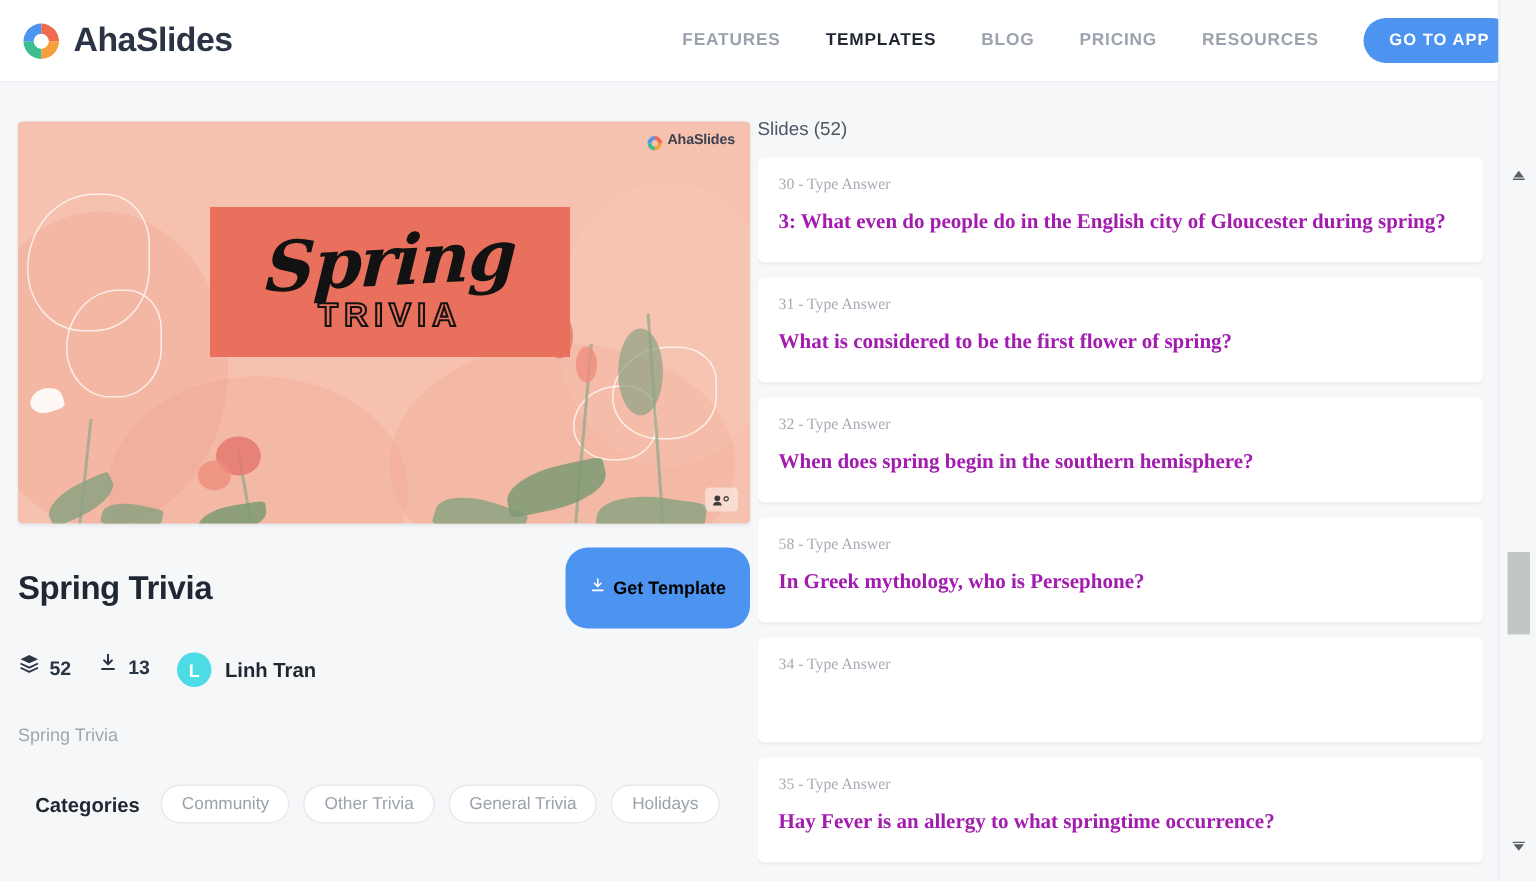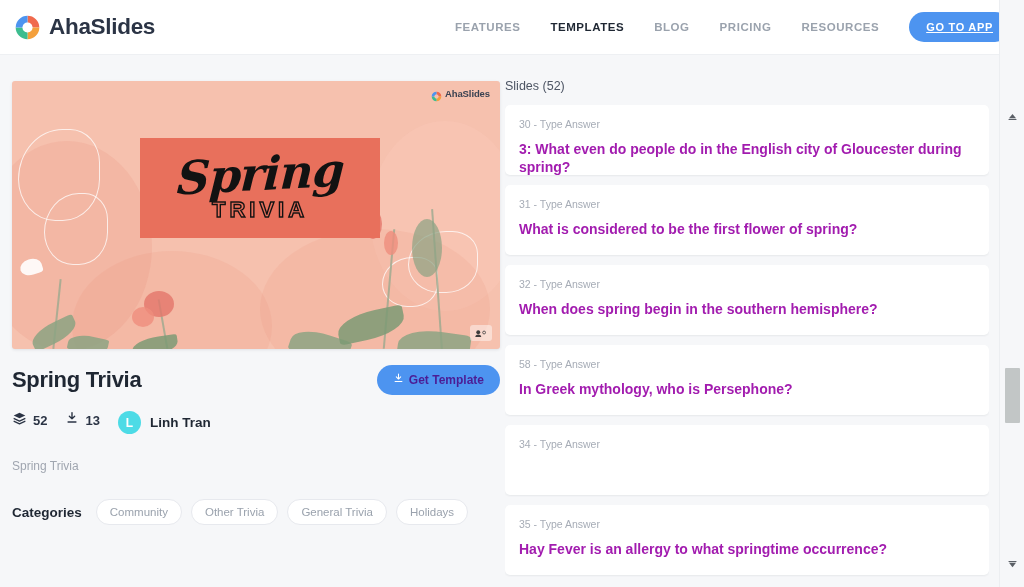--- a/index.html
+++ b/index.html
@@ -29,21 +29,21 @@
     font-size: 11.5px; letter-spacing: 0.55px; font-weight: bold;
     color: #9aa2ad; margin-right: 30px; cursor: pointer;
     white-space: nowrap;
     text-align: right;
   }
   .nav-item.active { color: #1f2733; }
   .cta-btn {
     background: #4d94f0; color: #fff;
     font-size: 11px; font-weight: bold; letter-spacing: 0.7px;
     border: none; border-radius: 17px;
-    padding: 9px 17px; cursor: pointer; white-space: nowrap; text-decoration: underline;
+    padding: 9px 17px; cursor: pointer; white-space: nowrap;
   }
 
   
   .page { display: flex; width: 1024px; height: 532px; }
 
   
   .left-col { width: 500px; padding: 26px 0 0 12px; }
 
   .slide-preview {
     width: 488px; height: 268px;
@@ -125,40 +125,40 @@
     font-size: 9px; color: #3d3d3d;
   }
 
   
   .meta-row {
     display: flex; align-items: center; justify-content: space-between;
     width: 488px; margin-top: 16px;
   }
   .tpl-title { font-size: 22px; font-weight: bold; color: #1f2733; letter-spacing: -0.3px; }
   .get-btn {
-    background: #4d94f0; color: #4c1d95; border: none;
+    background: #4d94f0; color: #000000; border: none;
     border-radius: 15px; font-size: 12px; font-weight: bold;
-    padding: 8px 16px; cursor: pointer;
+    padding: 20px 16px; cursor: pointer;
     display: flex; align-items: center; gap: 5px; white-space: nowrap;
   }
 
   .stats-row { display: flex; align-items: flex-start; margin-top: 16px; }
   .stat { display: flex; align-items: center; margin-right: 18px; }
   .stat-val { font-size: 13px; color: #2b3445; font-weight: bold; margin-left: 6px; }
   .avatar {
     width: 23px; height: 23px; border-radius: 50%;
     background: #4ddbe6; color: #fff;
     display: flex; align-items: center; justify-content: center;
     font-size: 12px; font-weight: bold;
   }
   .author-name { font-size: 13.5px; font-weight: bold; color: #1f2733; margin-left: 9px; }
 
   .description { font-size: 12px; color: #a0a6b0; margin-top: 25px; }
 
-  .cat-row { display: flex; align-items: center; margin-top: 26px; }
+  .cat-row { display: flex; align-items: center; margin-top: 26px; justify-content: center; }
   .cat-label { font-size: 13.5px; font-weight: bold; color: #1f2733; margin-right: 14px; }
   .chip {
     border: 1px solid #e7e9ee; background: #fff;
     border-radius: 14px; padding: 6px 13px;
     font-size: 11.5px; color: #9aa2ad; margin-right: 9px;
     cursor: pointer; white-space: nowrap;
   }
 
   
   .right-col {
@@ -172,20 +172,21 @@
     overflow: hidden; position: relative;
   }
   .slide-card {
     background: #fff;
     border-radius: 5px;
     box-shadow: 0 1px 2px rgba(30,40,60,0.07);
     padding: 13px 14px 18px 14px;
     margin-bottom: 10px;
     height: 70px;
     cursor: pointer;
+    font-family: Liberation Serif, serif;
   }
   .card-meta { font-size: 10.5px; color: #a6acb6; }
   .card-q {
     font-size: 14px; font-weight: bold; color: #a21caf;
     margin-top: 11px; line-height: 1.25;
   }
 
   
   .scrollbar {
     position: absolute; right: 0; top: 0;

